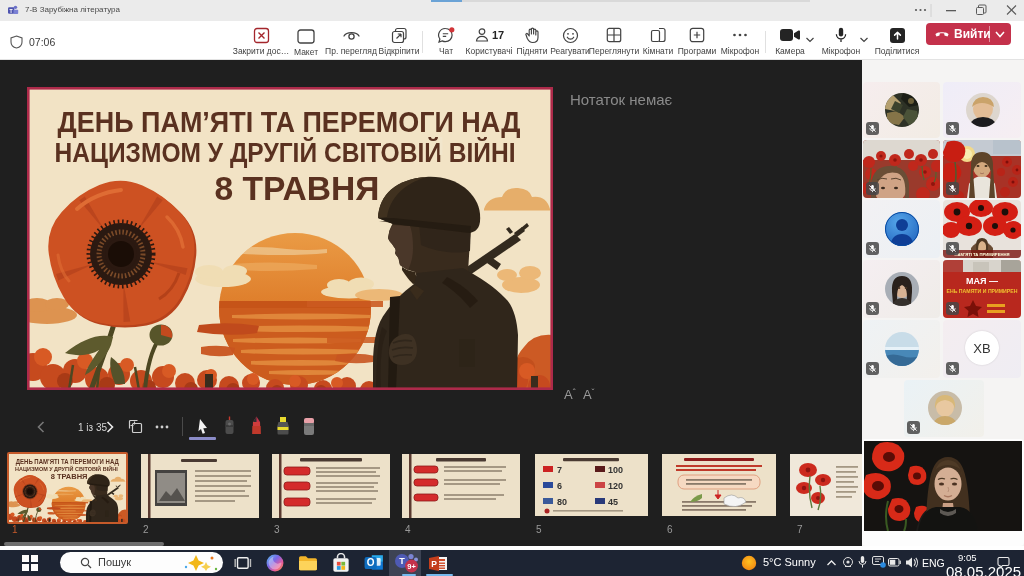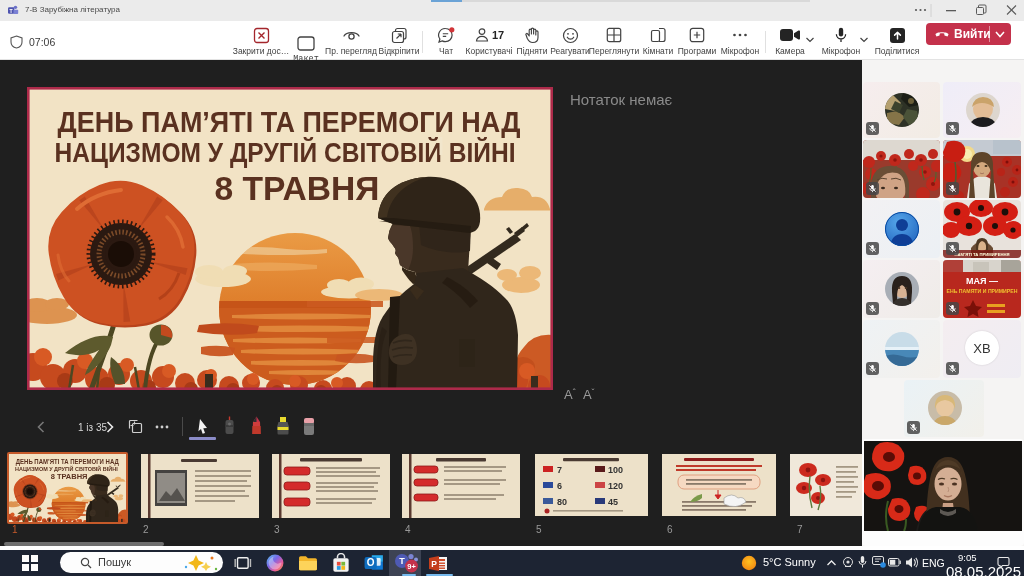--- a/index.html
+++ b/index.html
@@ -80,21 +80,21 @@
     <div class="tbtn" style="left:234px;top:4px;width:54px;">
       <div class="ic">
           <svg width="17" height="17" viewBox="0 0 17 17">
             <rect x="1.5" y="1.5" width="14" height="14" rx="2.5" fill="none" stroke="#a4262c" stroke-width="1.3"></rect>
             <path d="M5.5 5.5 L11.5 11.5 M11.5 5.5 L5.5 11.5" stroke="#a4262c" stroke-width="1.4"></path>
           </svg>
         </div>
       <div class="lb">Закрити дос…</div>
     </div>
 
-    <div class="tbtn" style="left:288px;top:12px;width:36px;font-family:Liberation Mono, monospace;">
+    <div class="tbtn" style="left:288px;top:5px;width:36px;">
       <div class="ic">
           <svg width="18" height="15" viewBox="0 0 18 15">
             <rect x="1" y="1" width="16" height="13" rx="2.5" fill="none" stroke="#424242" stroke-width="1.3"></rect>
           </svg>
         </div>
       <div class="lb">Макет</div>
     </div>
 
     <div class="tbtn" style="left:324px;top:4px;width:54px;">
       <div class="ic">

